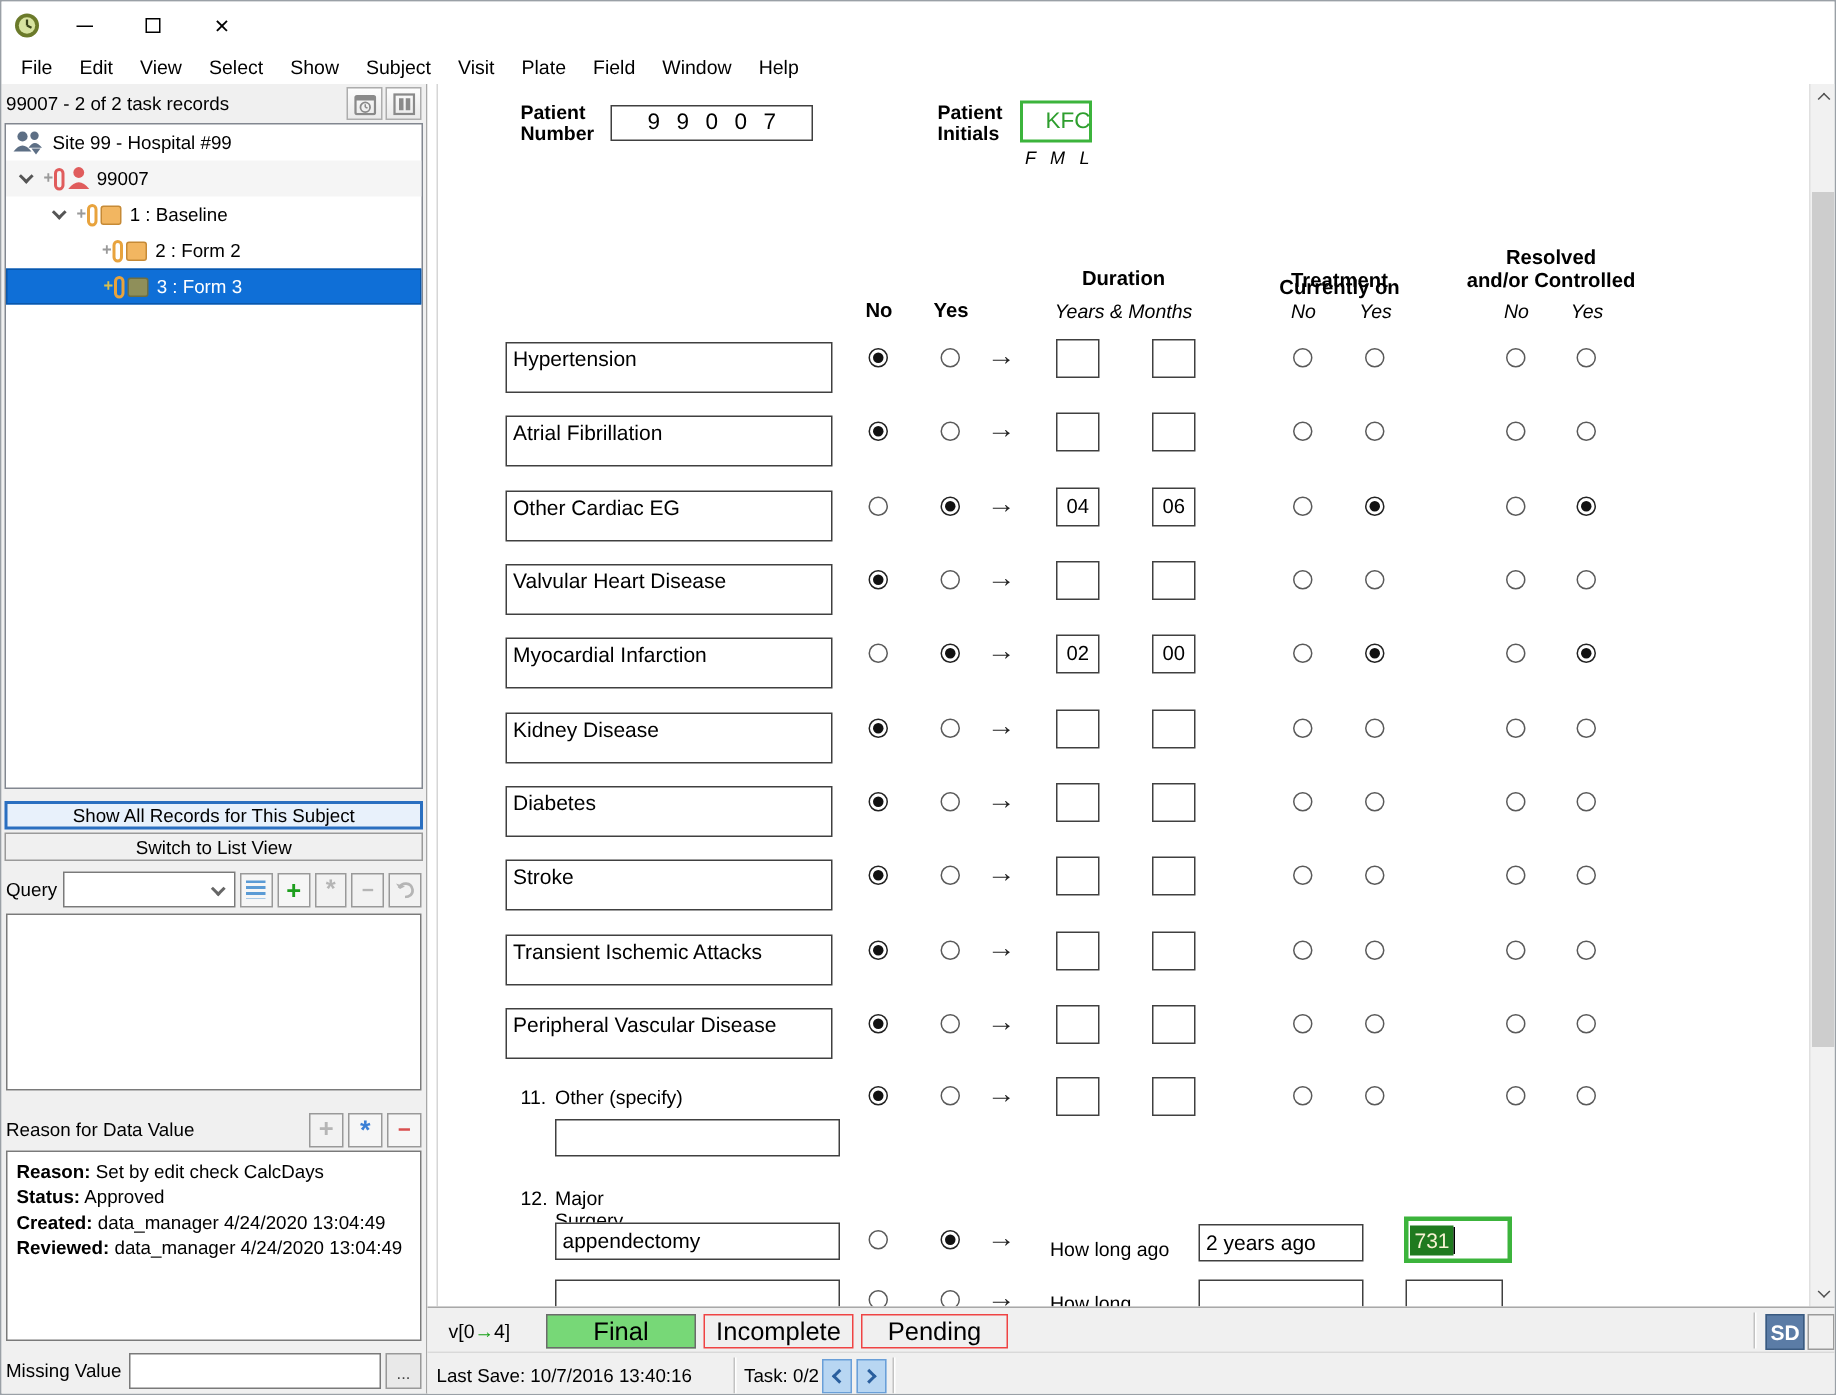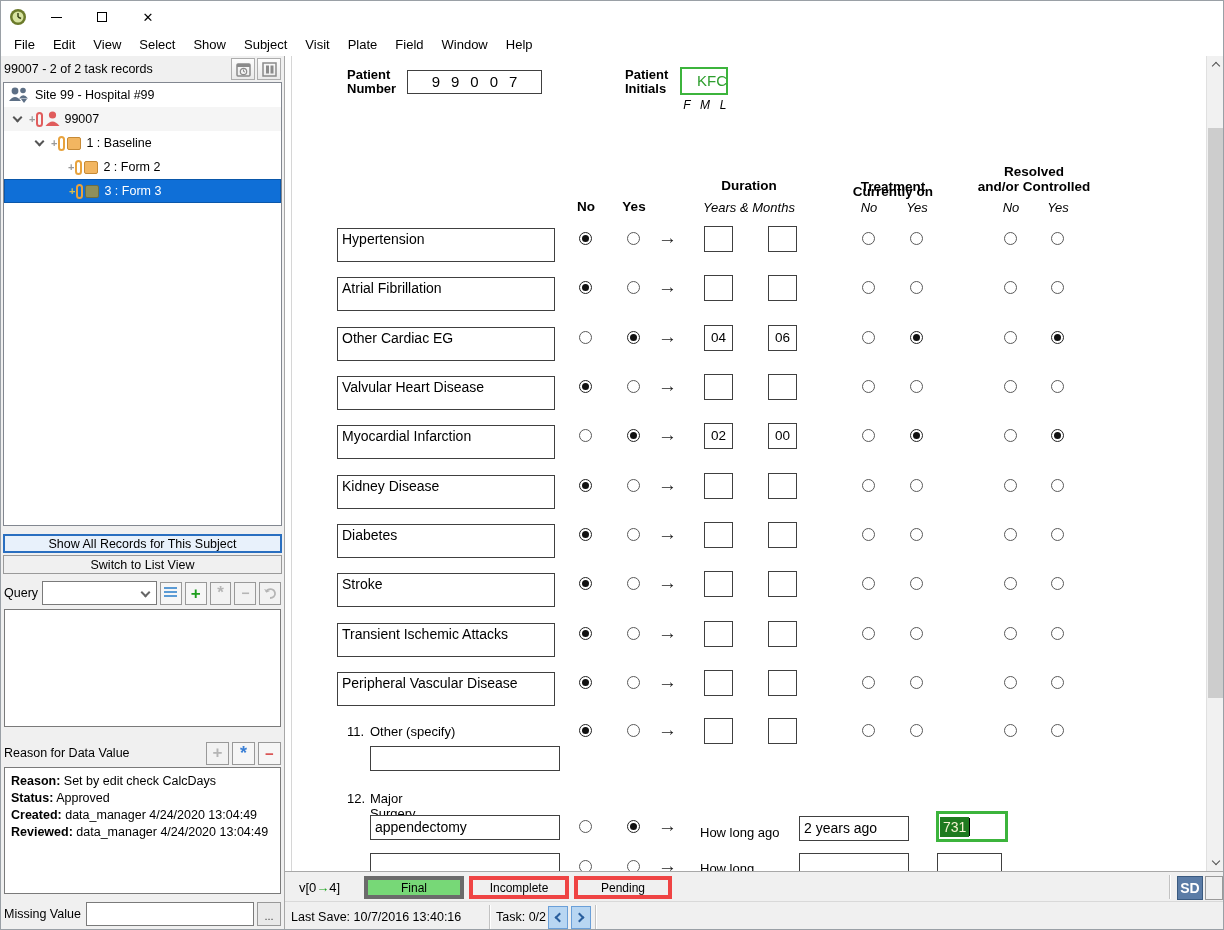--- a/index.html
+++ b/index.html
@@ -95,21 +95,21 @@
   .scroll-arrow { position:absolute; left:0; width:17px; height:17px; display:flex; align-items:center; justify-content:center; }
   .scroll-arrow .chev { border-color:#505050; width:6px; height:6px; border-width:1.5px; }
   .up { top:0; } .up .chev { transform:rotate(-135deg); margin-top:3px; }
   .down { bottom:0; } .down .chev { transform:rotate(45deg); margin-bottom:3px; }
   .thumb { position:absolute; left:1px; top:72px; width:15px; height:570px; background:#cdcdcd; }
   
   .statusbar1 { position:absolute; left:0; top:815px; width:940px; height:30px; background:#f0f0f0; border-top:1px solid #a8a8a8; }
   .statusbar2 { position:absolute; left:0; top:845px; width:940px; height:30px; background:#f0f0f0; border-top:1px solid #d9d9d9; font-size:12.5px; }
   .ver-label { position:absolute; left:14px; top:8px; font-size:13px; }
   .ver-label .garrow { color:#18a018; font-weight:bold; }
-  .status-btn { position:absolute; top:4px; height:23px; border:4px solid #ef4444; background:#f0f0f0; font-size:12px; display:flex; align-items:center; justify-content:center; }
+  .status-btn { position:absolute; top:4px; height:23px; border:1px solid #ef4444; background:#f0f0f0; font-size:17px; display:flex; align-items:center; justify-content:center; }
   .status-btn.final { left:79px; width:100px; background:#77d877; border-color:#6b6b6b; }
   .status-btn.incomplete { left:184px; width:100px; }
   .status-btn.pending { left:289px; width:98px; }
   .vsep { position:absolute; top:3px; height:24px; width:1px; background:#c2c2c2; box-shadow:1px 0 0 #fff; }
   .sd-btn { position:absolute; left:892px; top:4px; width:26px; height:24px; background:#5b7ca6; border:1px solid #3a5a80; color:#fff; font-size:14px; font-weight:bold; display:flex; align-items:center; justify-content:center; }
   .empty-btn { position:absolute; left:920px; top:4px; width:18px; height:24px; background:#f0f0f0; border:1px solid #9a9a9a; }
   .lastsave { position:absolute; left:6px; top:8px; }
   .task-label { position:absolute; left:211px; top:8px; }
   .nav-btn { position:absolute; top:4px; width:20px; height:23px; background:#b8d6f2; border:1px solid #6a9fd8; display:flex; align-items:center; justify-content:center; }
   .nav-btn .chev { border-color:#2a5f9e; border-width:2px; }

